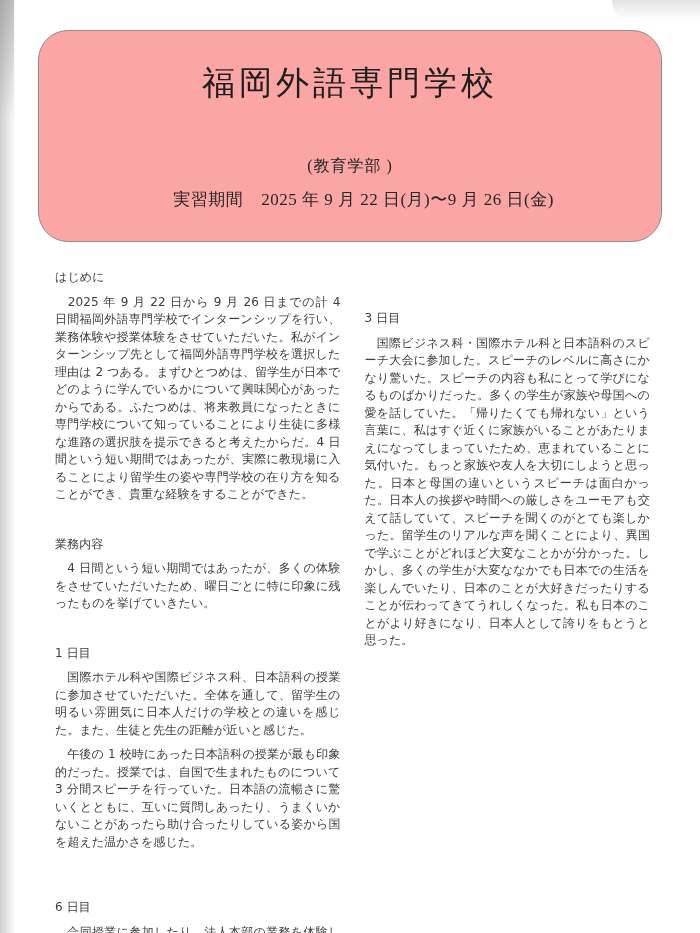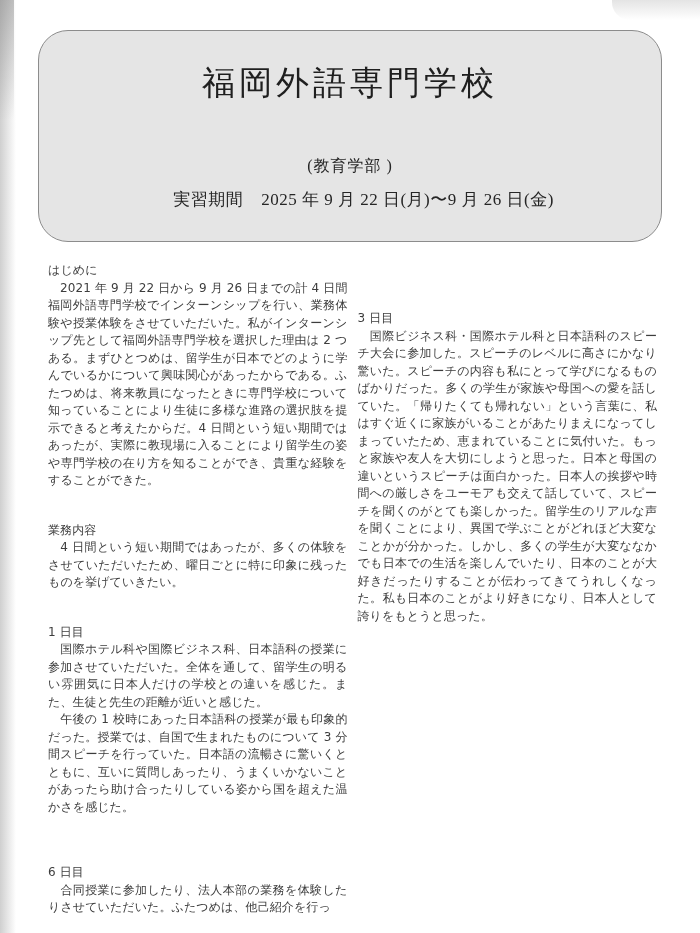--- a/index.html
+++ b/index.html
@@ -38,21 +38,21 @@
 
   
   .title-box {
     position: absolute;
     left: 38px; right: 38px;
     top: 30px; height: 212px;
     border: 1.5px solid #8c8c8c;
     border-radius: 30px;
     text-align: center;
     box-sizing: border-box;
-    background: #e5e5e5;
+    background: #fca5a5;
   }
   .school-name {
     margin: 30px 0 0 0;
     font-family: "Liberation Serif", "DejaVu Serif", serif;
     font-weight: 400;
     font-size: 33px;
     letter-spacing: 4px;
     color: #1f1f1f;
   }
   .dept-line {
@@ -83,21 +83,21 @@
   .col {
     flex: 1;
     min-width: 0;
     font-size: 12px;
     line-height: 17.5px;
     color: #3d3d3d;
     text-align: justify;
     letter-spacing: 0.1px;
   }
   .col p, .col h2 {
-    margin: 0;
+    margin: 7px;
     font-size: 12px;
     font-weight: 400;
   }
   .gap-sm { margin-top: 32px !important; }
   .gap-lg { margin-top: 48px !important; }
 </style>
 </head>
 <body>
 
 <div class="shade-left"></div>
@@ -108,21 +108,21 @@
   <h1 class="school-name">福岡外語専門学校</h1>
   <div class="dept-line">(教育学部 )</div>
   <div class="period-line">
     <span class="label">実習期間</span><span>2025 年 9 月 22 日(月)〜9 月 26 日(金)</span>
   </div>
 </div>
 
 <div class="columns">
   <div class="col">
     <h2>はじめに</h2>
-    <p>　2021 年 9 月 22 日から 9 月 26 日までの計 4 日間福岡外語専門学校でインターンシップを行い、業務体験や授業体験をさせていただいた。私がインターンシップ先として福岡外語専門学校を選択した理由は 2 つある。まずひとつめは、留学生が日本でどのように学んでいるかについて興味関心があったからである。ふたつめは、将来教員になったときに専門学校について知っていることにより生徒に多様な進路の選択肢を提示できると考えたからだ。4 日間という短い期間ではあったが、実際に教現場に入ることにより留学生の姿や専門学校の在り方を知ることができ、貴重な経験をすることができた。</p>
+    <p>　2025 年 9 月 22 日から 9 月 26 日までの計 4 日間福岡外語専門学校でインターンシップを行い、業務体験や授業体験をさせていただいた。私がインターンシップ先として福岡外語専門学校を選択した理由は 2 つある。まずひとつめは、留学生が日本でどのように学んでいるかについて興味関心があったからである。ふたつめは、将来教員になったときに専門学校について知っていることにより生徒に多様な進路の選択肢を提示できると考えたからだ。4 日間という短い期間ではあったが、実際に教現場に入ることにより留学生の姿や専門学校の在り方を知ることができ、貴重な経験をすることができた。</p>
     <h2 class="gap-sm">業務内容</h2>
     <p>　4 日間という短い期間ではあったが、多くの体験をさせていただいたため、曜日ごとに特に印象に残ったものを挙げていきたい。</p>
     <h2 class="gap-sm">1 日目</h2>
     <p>　国際ホテル科や国際ビジネス科、日本語科の授業に参加させていただいた。全体を通して、留学生の明るい雰囲気に日本人だけの学校との違いを感じた。また、生徒と先生の距離が近いと感じた。</p>
     <p>　午後の 1 校時にあった日本語科の授業が最も印象的だった。授業では、自国で生まれたものについて 3 分間スピーチを行っていた。日本語の流暢さに驚いくとともに、互いに質問しあったり、うまくいかないことがあったら助け合ったりしている姿から国を超えた温かさを感じた。</p>
     <h2 class="gap-lg">6 日目</h2>
     <p>　合同授業に参加したり、法人本部の業務を体験したりさせていただいた。ふたつめは、他己紹介を行っ</p>
   </div>
   <div class="col">
     <h2 class="gap-lg">3 日目</h2>

